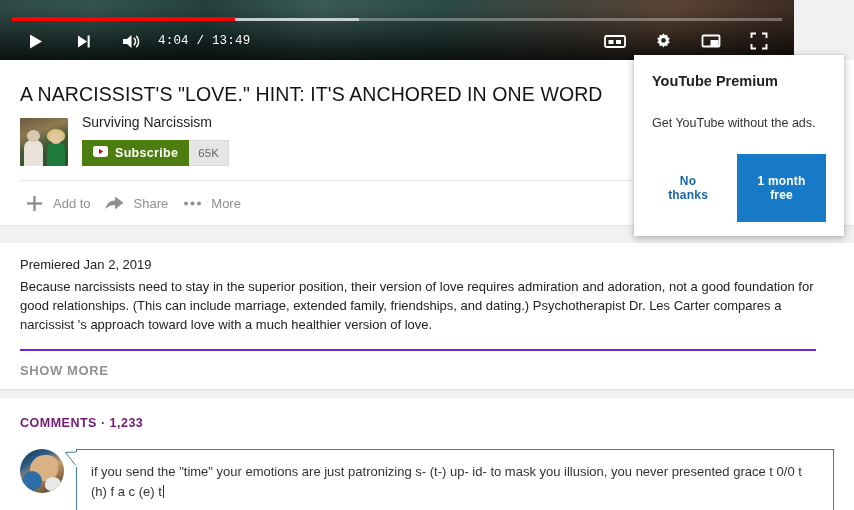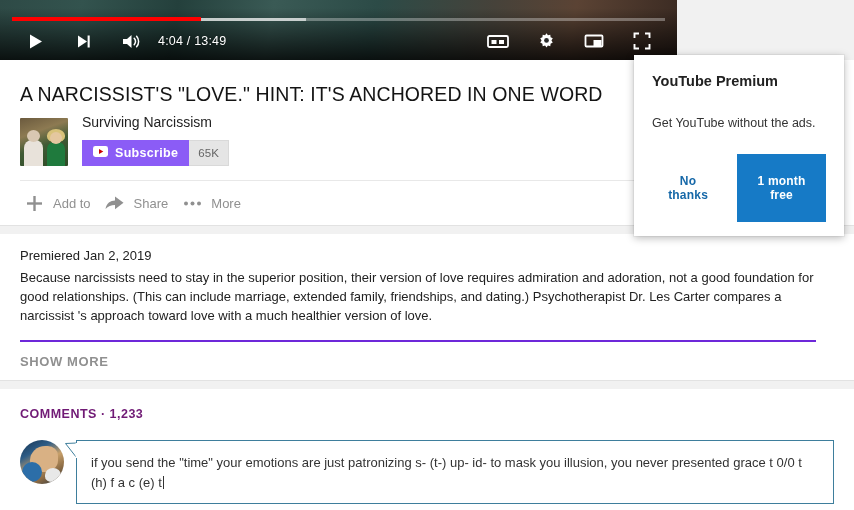--- a/index.html
+++ b/index.html
@@ -6,23 +6,24 @@
   html, body {
     width: 854px; height: 510px;
     font-family: "Liberation Sans", sans-serif;
     background: #f9f9f9;
     overflow: hidden;
   }
   .page { position: relative; width: 854px; height: 510px; background: #f1f1f1; }
 
   
   .player {
-    position: relative; width: 677px; height: 60px; overflow: hidden;
+    position: relative; width: 794px; height: 60px; overflow: hidden;
     background: linear-gradient(100deg,#2e4a46 0%,#33534e 12%,#24403c 26%,#3a5a55 40%,
                 #2c4b47 55%,#46423a 72%,#5b4334 84%,#3a2a22 100%);
+    font-family: Liberation Mono, monospace;
   }
   .player-shade {
     position: absolute; left:0; right:0; bottom:0; height: 52px;
     background: linear-gradient(to top, rgba(0,0,0,.78), rgba(0,0,0,.35) 55%, rgba(0,0,0,0));
   }
   .progress-wrap { position: absolute; left: 12px; right: 12px; top: 17px; height: 4px; }
   .progress-track { position:absolute; left:0; right:0; top:1px; height:3px; background: rgba(255,255,255,.32); }
   .progress-loaded { position:absolute; left:0; top:1px; height:3px; background: rgba(255,255,255,.62); }
   .progress-played { position:absolute; left:0; top:0; height:4px; background:#ff0000; }
 
@@ -45,21 +46,21 @@
   }
   .avatar-ch .f1 { position:absolute; left:4px; bottom:0; width:19px; height:26px; background:#e8e2da; border-radius:8px 8px 0 0; }
   .avatar-ch .f1h { position:absolute; left:7px; bottom:24px; width:13px; height:12px; background:#d9c7b2; border-radius:50%; }
   .avatar-ch .f2 { position:absolute; right:3px; bottom:0; width:18px; height:24px; background:#1f7a3d; border-radius:7px 7px 0 0; }
   .avatar-ch .f2h { position:absolute; right:6px; bottom:22px; width:12px; height:12px; background:#e4c79f; border-radius:50%; }
   .avatar-ch .hair { position:absolute; right:3px; bottom:24px; width:18px; height:13px; background:#d8c27a; border-radius:50% 50% 40% 40%; }
   .channel-meta { margin-left: 14px; }
   .channel-name { font-size:14px; color:#222; font-weight:400; }
   .sub-row { display:flex; align-items:stretch; margin-top: 10px; height: 26px; }
   .subscribe-btn {
-    background:#8b5cf6; color:#fff; font-size:12.5px; font-weight:700; letter-spacing:.3px;
+    background:#4d7c0f; color:#fff; font-size:12.5px; font-weight:700; letter-spacing:.3px;
     display:flex; align-items:center; gap:7px; padding: 6px 11px; border:none; cursor:pointer;
   }
   .sub-count {
     border:1px solid #d9d9d9; border-left:none; background:#e5e5e5; color:#666;
     font-size:11.5px; display:flex; align-items:center; padding: 0 9px; letter-spacing:.2px;
   }
 
   .actions-row { display:flex; align-items:center; border-top:1px solid #e8e8e8; padding: 12px 0 12px 4px; gap:14px; }
   .action { display:flex; align-items:center; gap:9px; color:#909090; font-size:13px; cursor:pointer; }
   .action .glyph { display:flex; align-items:center; justify-content:center; width:20px; height:20px; }
@@ -70,21 +71,21 @@
     box-shadow: 0 2px 8px rgba(0,0,0,.28), 0 0 0 1px rgba(0,0,0,.04); z-index: 40;
     padding: 18px 18px 14px 18px;
   }
   .premium-title { font-size:14.5px; color:#222; font-weight:700; }
   .premium-sub { font-size:12.5px; color:#333; margin-top: 26px; line-height:1.35; }
   .premium-actions { display:flex; align-items:center; justify-content:flex-end; gap:13px; margin-top: 22px; }
   .btn-text { color:#1668a8; font-size:12px; font-weight:700; padding:8px 10px; cursor:pointer; background:none; border:none; letter-spacing:.2px; }
   .btn-blue { background:#167ac6; color:#fff; font-size:12px; font-weight:700; border:none; padding:20px 12px; cursor:pointer; letter-spacing:.2px; }
 
   
-  .desc-card { background:#fff; border-bottom:1px solid #e2e2e2; margin-top: 8px; padding: 14px 38px 0 20px; }
+  .desc-card { background:#fff; border-bottom:1px solid #e2e2e2; margin-top: 17px; padding: 14px 38px 0 20px; }
   .desc-date { font-size:13px; color:#222; font-weight:400; }
   .desc-body { font-size:13px; color:#222; line-height:1.45; margin-top: 6px; }
   .show-more { border-top:2px solid #6d28d9; margin-top: 14px; 
                font-size:13px; color:#909090; font-weight:700; letter-spacing:.6px; padding: 12px 0 11px; cursor:pointer; }
 
   
   .comments-card { background:#fff; margin-top: 8px; padding: 18px 20px 16px 20px; height: 138px; }
   .comments-head { font-size:12.5px; color:#701a75; font-weight:700; letter-spacing:.5px; }
   .comment-compose { display:flex; align-items:flex-start; margin-top: 19px; }
   .avatar-user {

